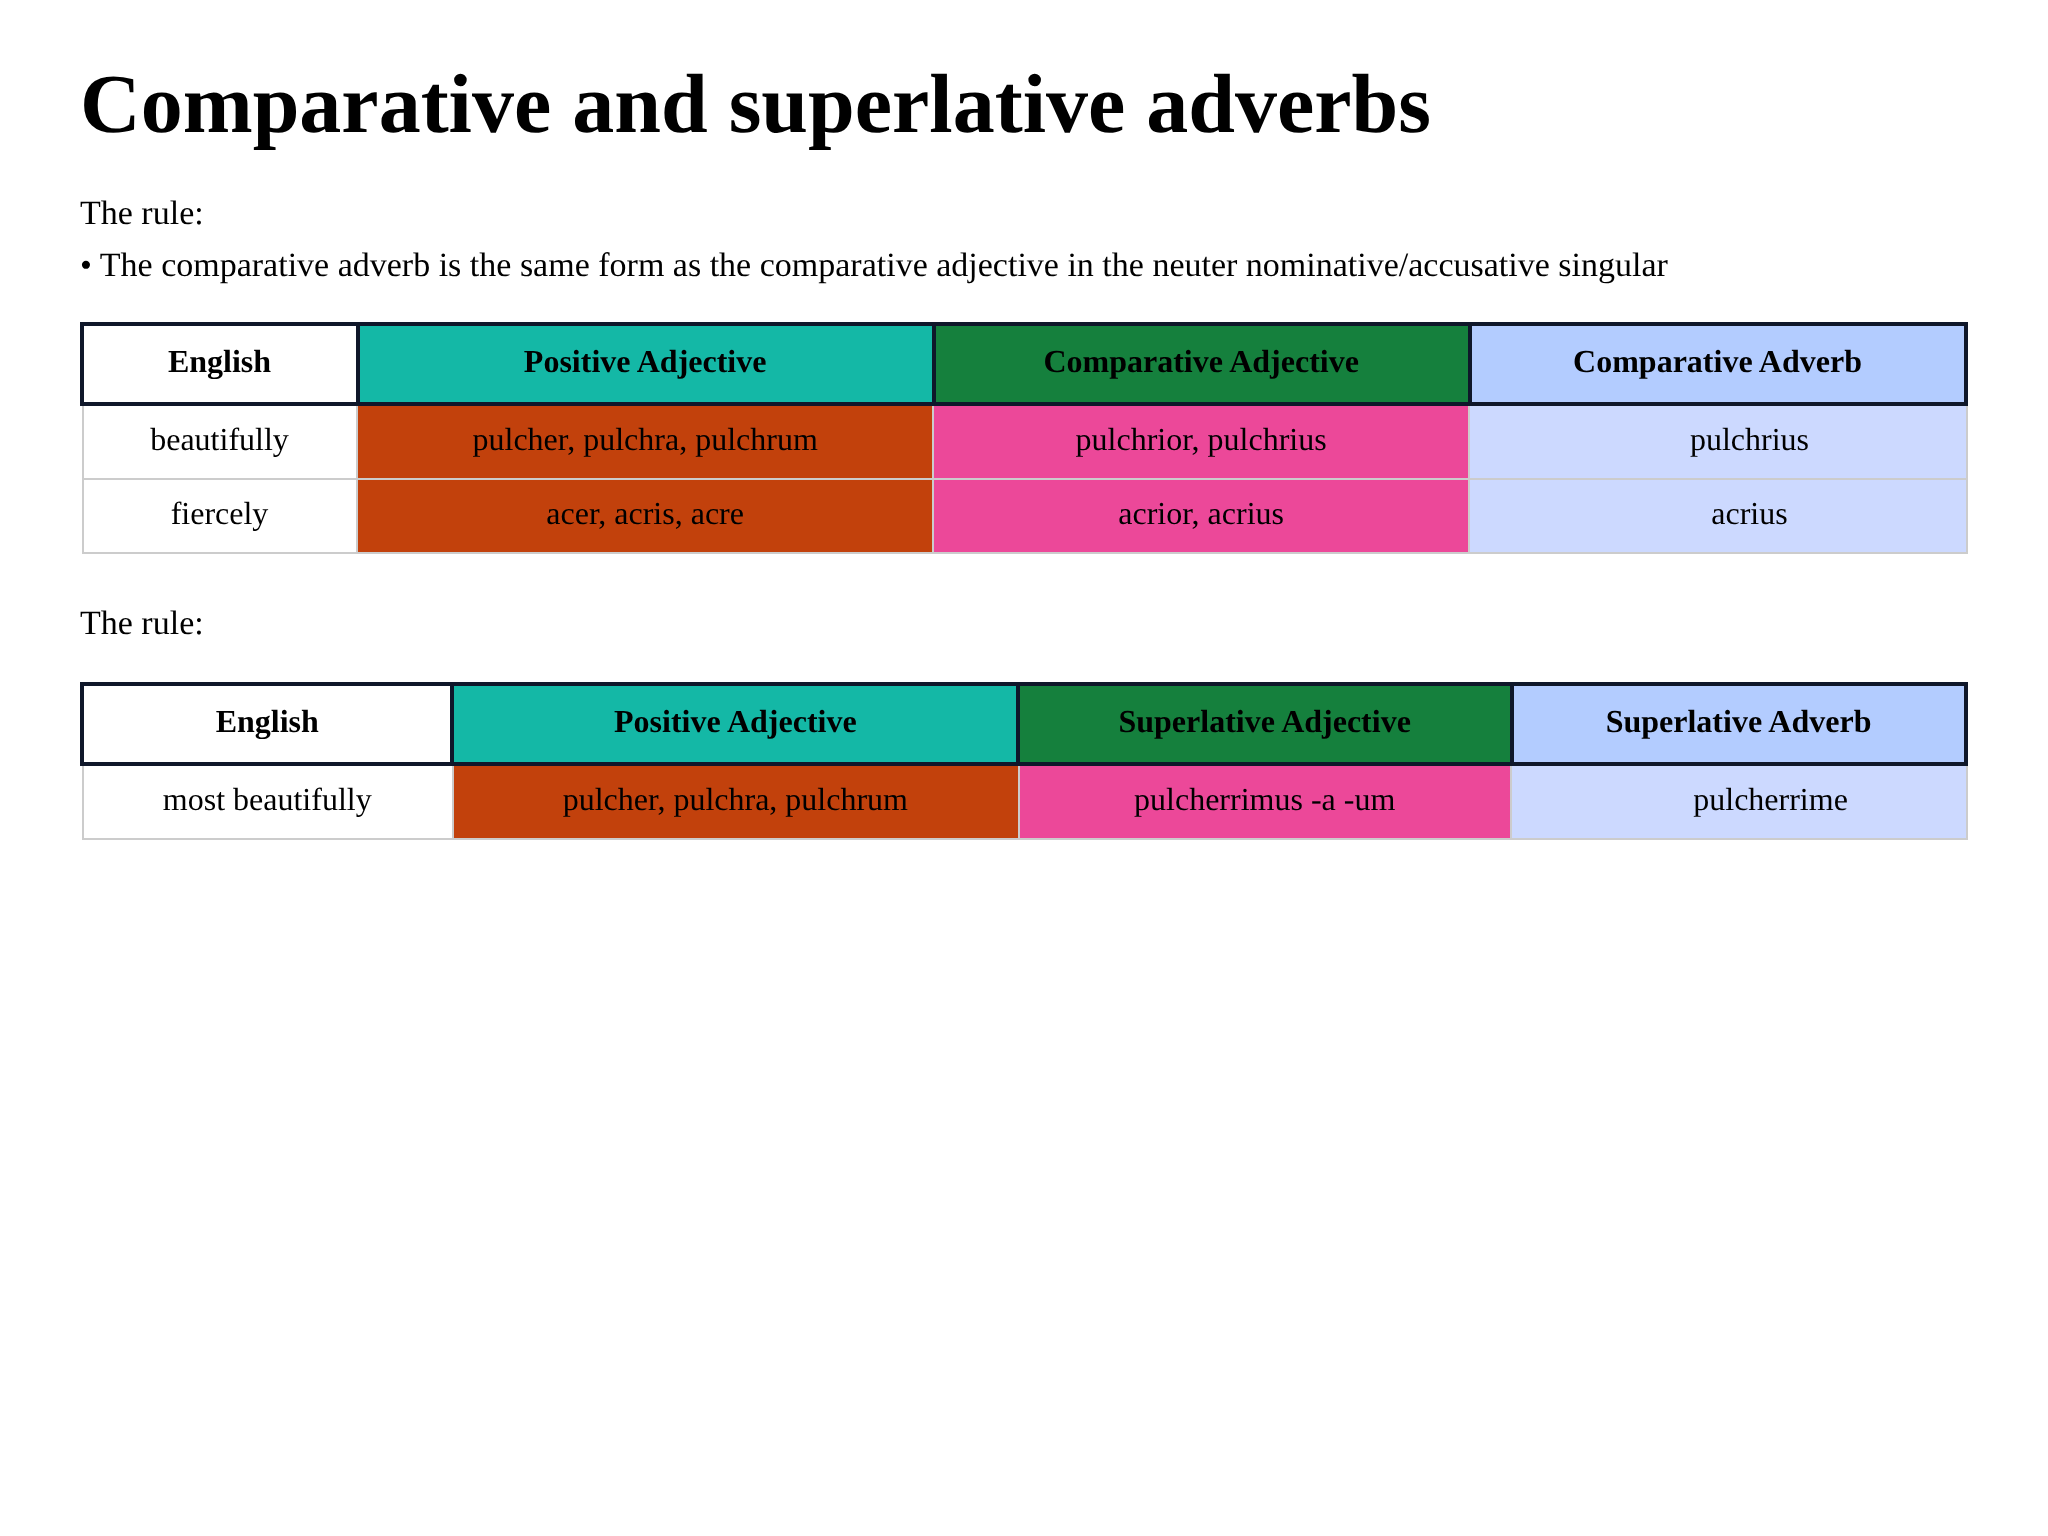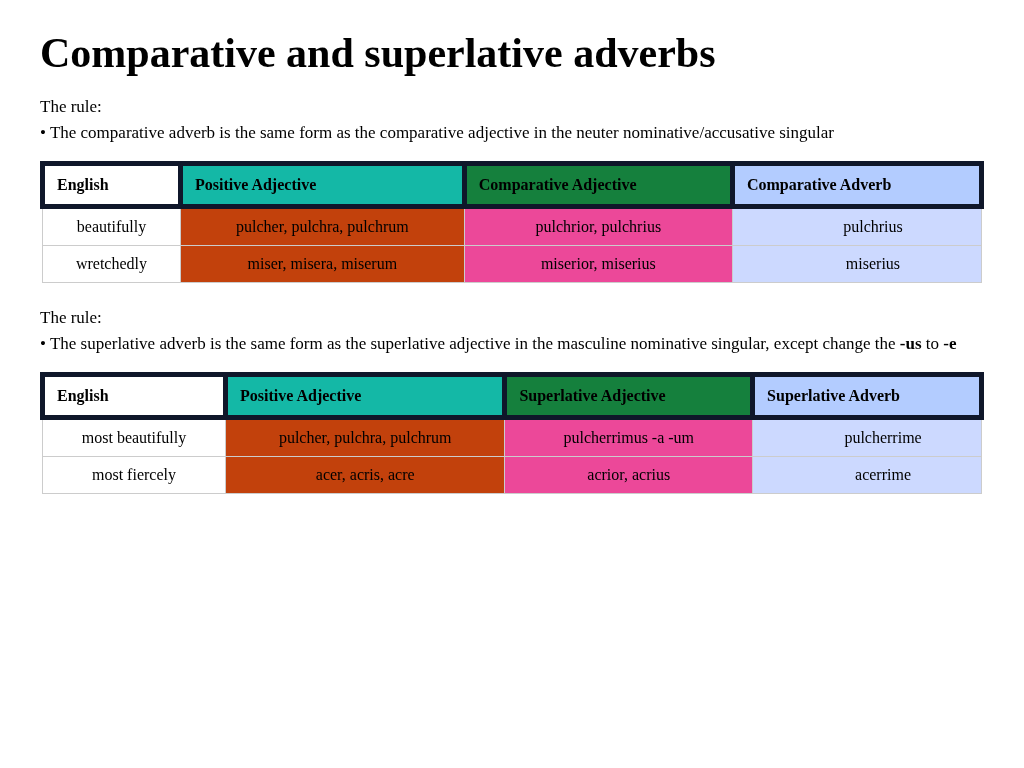--- a/index.html
+++ b/index.html
@@ -26,24 +26,24 @@
       font-weight: bold;
     }
     table {
       width: 100%;
       border-collapse: collapse;
       margin-bottom: 22px;
       font-size: 16px;
     }
     th {
       padding: 10px 12px;
-      text-align: left;
+      text-align: center;
       font-weight: bold;
       font-size: 16px;
-      border: 5px solid #0f172a;
+      border: 2px solid #0f172a;
     }
     td {
       padding: 9px 12px;
       text-align: center;
       border: 1px solid #ccc;
     }
     .col-english-header {
       background: #ffffff;
     }
     .col-positive-header {
@@ -92,51 +92,42 @@
     </tr>
   </thead>
   <tbody id="table1-body">
   <tr>
         <td class="cell-english">beautifully</td>
         <td class="cell-positive">pulcher, pulchra, pulchrum</td>
         <td class="cell-comparative">pulchrior, pulchrius</td>
         <td class="cell-adverb">pulchrius</td>
       </tr>
       <tr>
-        <td class="cell-english">wretchedly</td>
-        <td class="cell-positive">miser, misera, miserum</td>
-        <td class="cell-comparative">miserior, miserius</td>
-        <td class="cell-adverb">miserius</td>
+        <td class="cell-english">fiercely</td>
+        <td class="cell-positive">acer, acris, acre</td>
+        <td class="cell-comparative">acrior, acrius</td>
+        <td class="cell-adverb">acrius</td>
       </tr>
     </tbody>
 </table>
 
 <div class="rule-text section-gap">
   <div>The rule:</div>
-  <div>
-    <span>• The superlative adverb is the same form as the superlative adjective in the masculine nominative singular, except change the </span><span class="bold-text">-us</span><span> to </span><span class="bold-text">-e</span>
-  </div>
 </div>
 
 <table>
   <thead>
     <tr>
       <th class="col-english-header">English</th>
       <th class="col-positive-header">Positive Adjective</th>
       <th class="col-comparative-header">Superlative Adjective</th>
       <th class="col-adverb-header">Superlative Adverb</th>
     </tr>
   </thead>
   <tbody id="table2-body">
   <tr>
         <td class="cell-english">most beautifully</td>
         <td class="cell-positive">pulcher, pulchra, pulchrum</td>
         <td class="cell-comparative">pulcherrimus -a -um</td>
         <td class="cell-adverb">pulcherrime</td>
       </tr>
-      <tr>
-        <td class="cell-english">most fiercely</td>
-        <td class="cell-positive">acer, acris, acre</td>
-        <td class="cell-comparative">acrior, acrius</td>
-        <td class="cell-adverb">acerrime</td>
-      </tr>
     </tbody>
 </table>
 
 </body></html>

